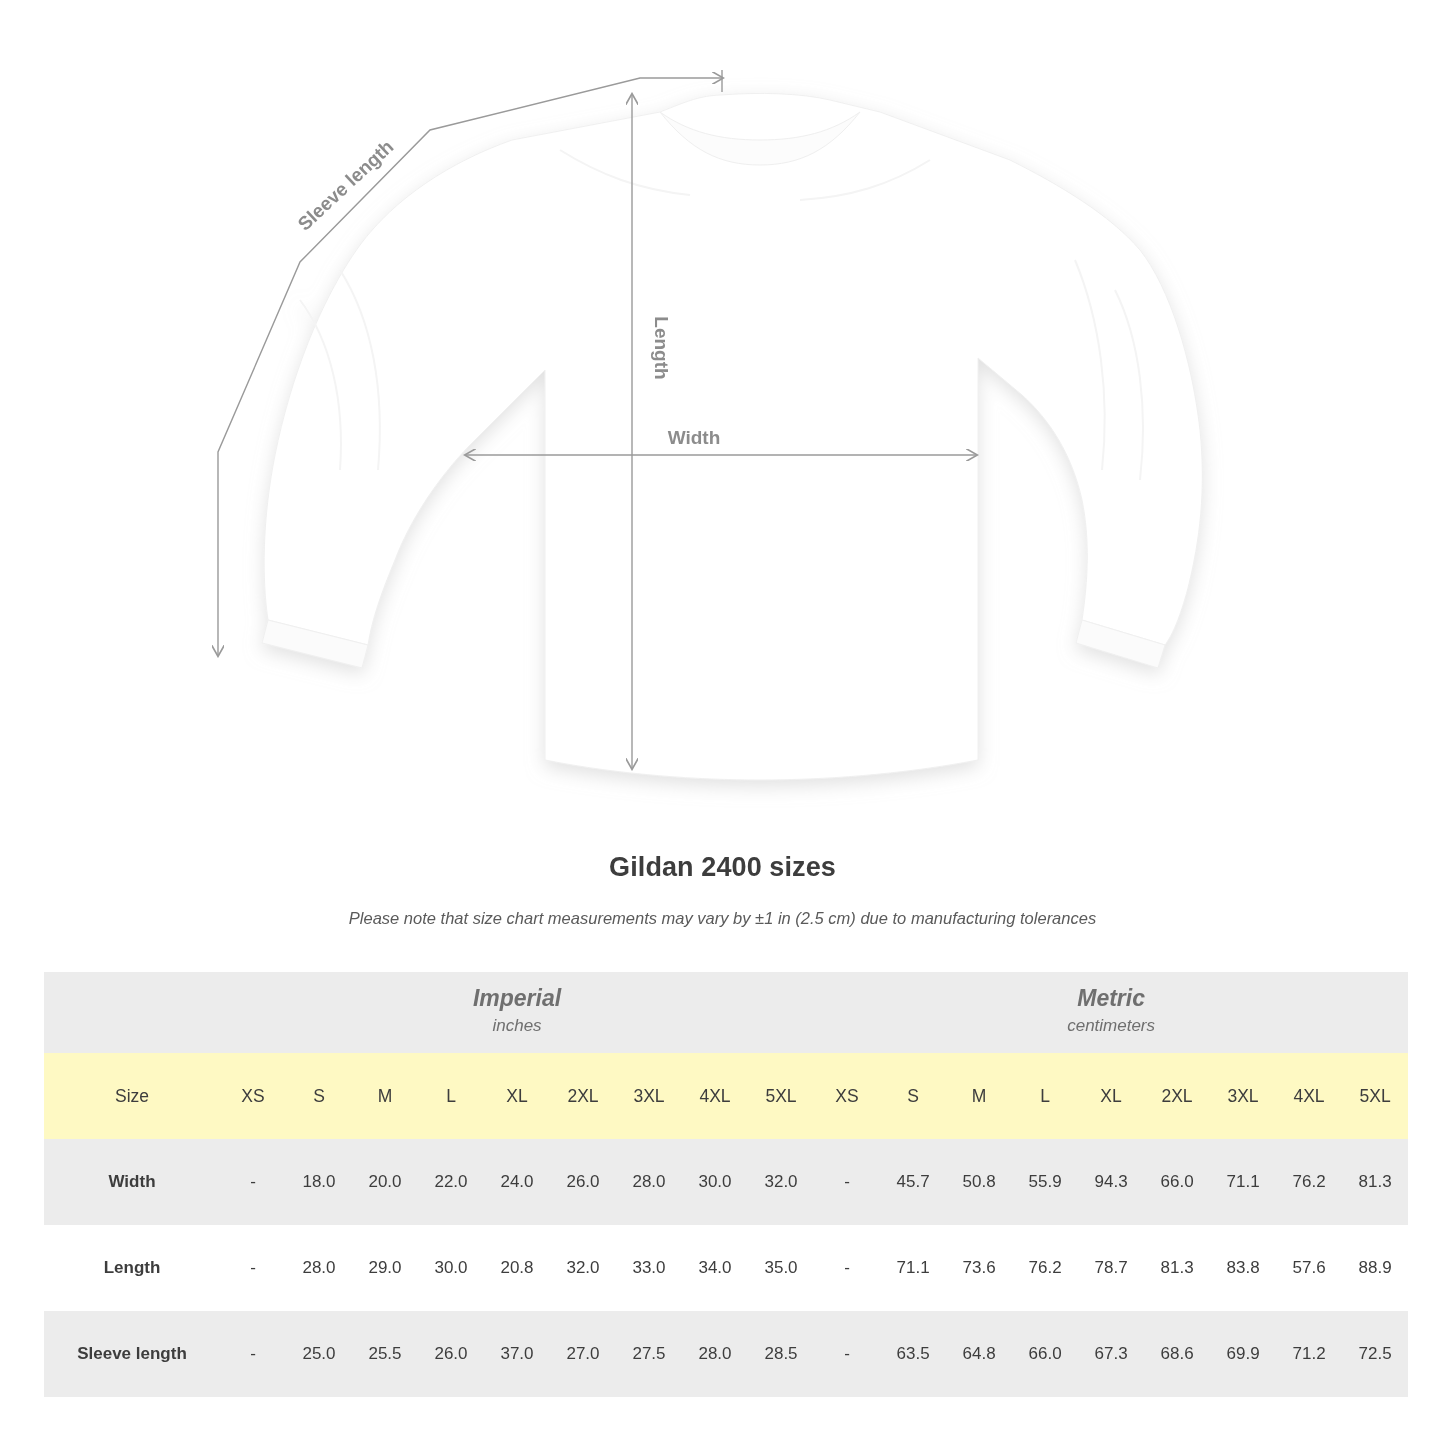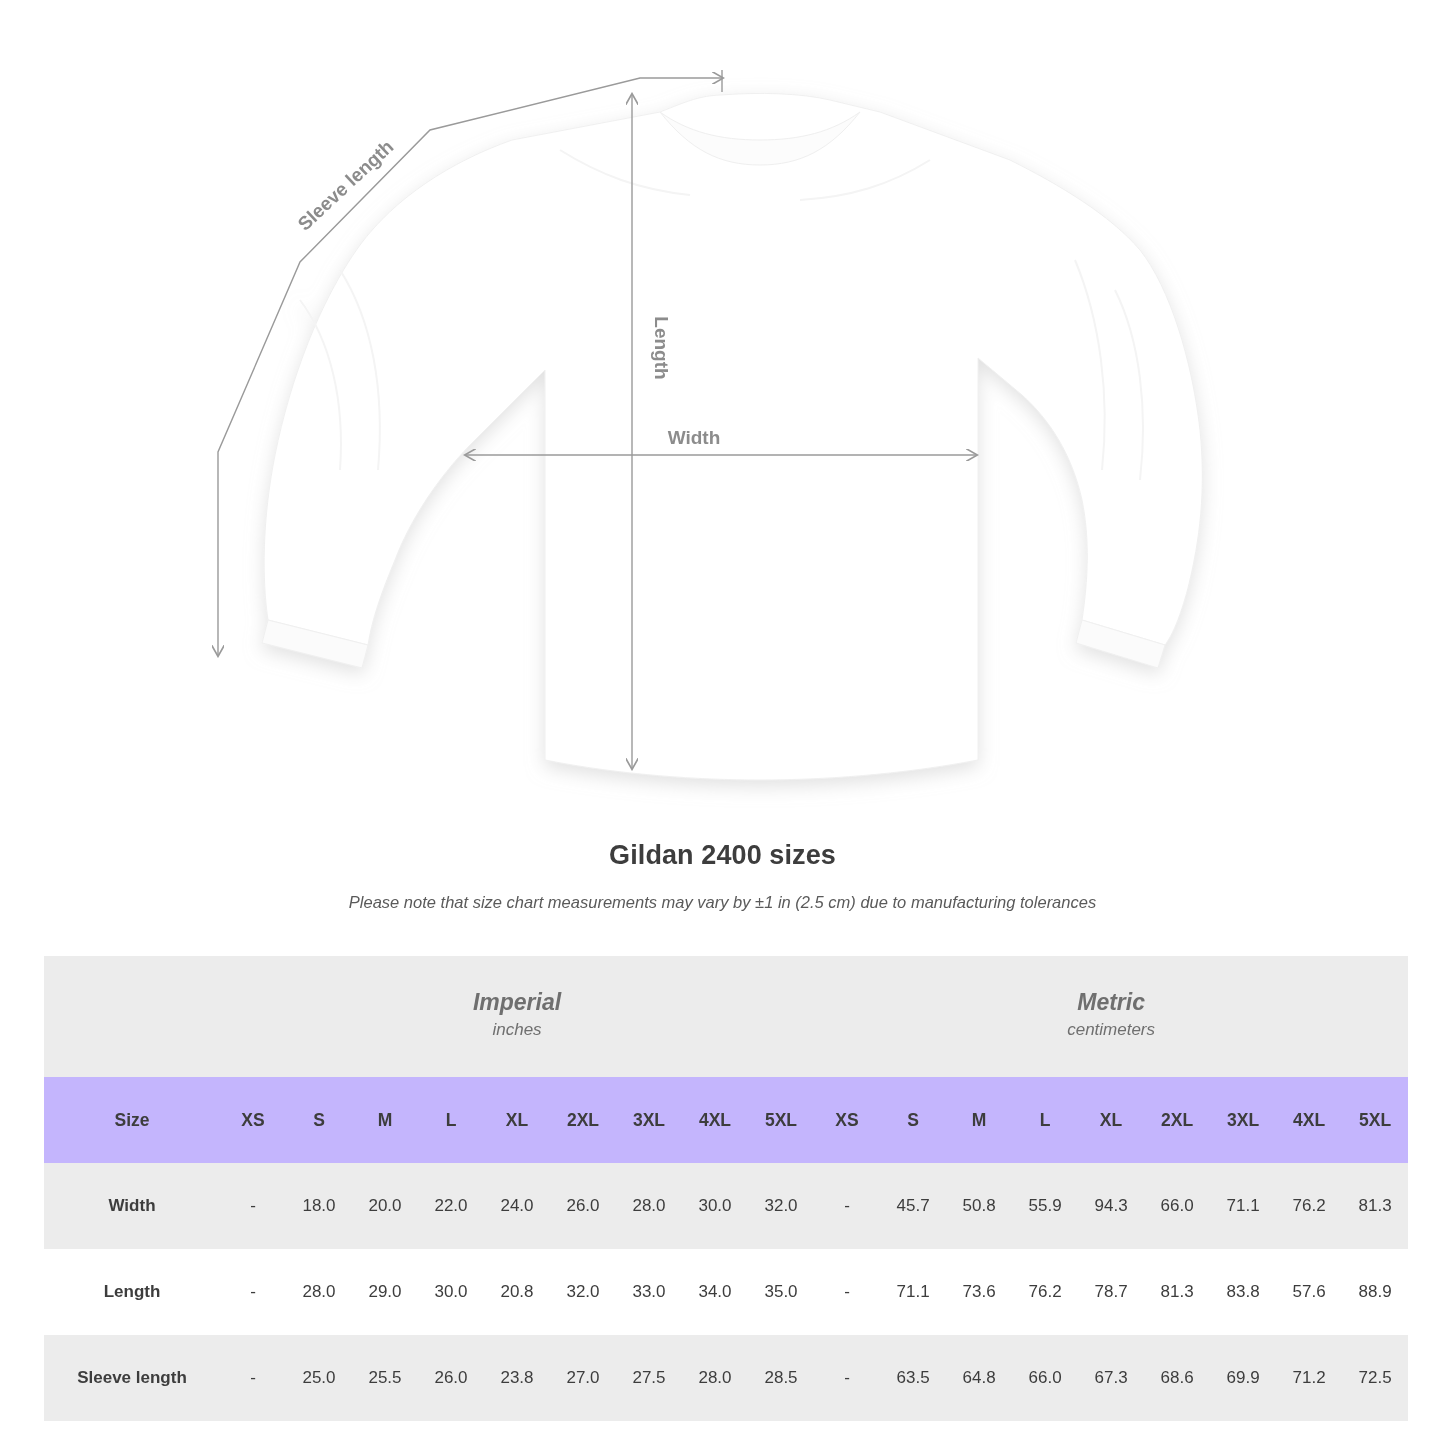--- a/index.html
+++ b/index.html
@@ -26,21 +26,21 @@
     top: 0;
     left: 0;
   }
 
   
   .chart-title {
     text-align: center;
     font-size: 27px;
     font-weight: bold;
     color: #3d3d3d;
-    margin: 0;
+    margin: 12px;
     padding-top: 10px;
     letter-spacing: 0.1px;
   }
   .chart-note {
     text-align: center;
     font-size: 16.5px;
     font-style: italic;
     color: #5a5a5a;
     margin: 8px;
     padding-top: 14px;
@@ -59,21 +59,21 @@
   }
   table.size-chart td, table.size-chart th {
     text-align: center;
     vertical-align: middle;
     font-size: 17px;
     color: #3d3d3d;
     border: none;
   }
   .unit-head td {
     background: #ececec;
-    height: 121px;
+    height: 81px;
     padding: 0;
   }
   .unit-title {
     font-size: 23px;
     font-style: italic;
     font-weight: bold;
     color: #6f6f6f;
     line-height: 1.25;
   }
   .unit-sub {
@@ -81,23 +81,23 @@
     font-style: italic;
     color: #6f6f6f;
     line-height: 1.7;
   }
   .row-label {
     font-weight: bold;
     font-size: 17.5px;
     color: #3d3d3d;
   }
   tr.header-row td {
-    background: #c4b5fd;
+    background: #fef9c3;
     height: 84px;
-    font-weight: bold;
+    font-weight: normal;
     font-size: 17.5px;
   }
   tr.data-row td {
     height: 84px;
     font-size: 17px;
   }
   tr.shade td { background: #ececec; }
   tr.plain td { background: #ffffff; }
   .first-col { width: 176px; }
   .val-col { width: 66px; }
@@ -284,21 +284,21 @@
         <td>57.6</td>
         <td>88.9</td>
       </tr>
 
       <tr class="data-row shade">
         <td class="row-label">Sleeve length</td>
         <td>-</td>
         <td>25.0</td>
         <td>25.5</td>
         <td>26.0</td>
-        <td>23.8</td>
+        <td>37.0</td>
         <td>27.0</td>
         <td>27.5</td>
         <td>28.0</td>
         <td>28.5</td>
         <td>-</td>
         <td>63.5</td>
         <td>64.8</td>
         <td>66.0</td>
         <td>67.3</td>
         <td>68.6</td>

